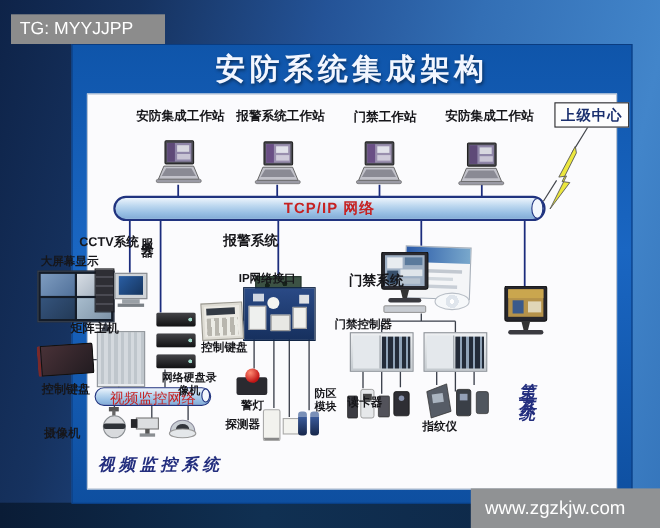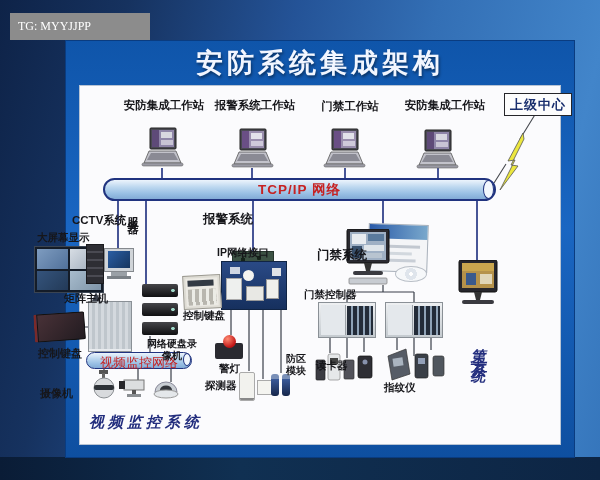--- a/index.html
+++ b/index.html
@@ -26,21 +26,21 @@
     background:linear-gradient(180deg,#ecf4fc 0%,#bcd7ef 38%,#98bfe4 72%,#82abd6 100%);text-align:center;}
   .pipe-cap{position:absolute;right:0;top:0;width:11px;height:19px;border-radius:50%;
     background:#f2f7fd;border:1.5px solid #20337f;box-sizing:border-box;}
   .pipe-cap-sm{position:absolute;right:0;top:0;width:8px;height:13px;border-radius:50%;
     background:#f2f7fd;border:1.2px solid #20337f;box-sizing:border-box;}
   .pipe-label{font-weight:bold;font-size:13.5px;color:#c62222;line-height:19px;letter-spacing:1px;}
   .pipe-label-sm{font-weight:normal;font-size:13px;color:#c62222;line-height:13px;}
   .topbox{position:absolute;z-index:6;box-sizing:border-box;background:#fdfdfd;border:1.5px solid #26262a;
     color:#1a2f6e;font-weight:bold;font-size:13px;text-align:center;letter-spacing:1px;}
   .wm-top{position:absolute;left:10px;top:13px;width:140px;height:27px;z-index:10;background:#8c8c8c;
-    color:#fff;font-size:12px;line-height:27px;padding-left:8px;box-sizing:border-box;font-family:Liberation Serif, serif;}
+    color:#fff;font-size:16px;line-height:27px;padding-left:8px;box-sizing:border-box;}
   .wm-bottom{position:absolute;left:428px;top:444px;width:172px;height:36px;z-index:10;background:#909294;
     color:#fff;font-size:17px;line-height:36px;padding-left:13px;box-sizing:border-box;}
   .bottom-band{position:absolute;left:0;top:457px;width:600px;height:23px;z-index:0;
     background:linear-gradient(90deg,#0a1c36,#103052 40%,#0d2544);}
   .videowall{display:grid;grid-template-columns:1fr 1fr;grid-template-rows:1fr 1fr;gap:2px;
     background:#141c28;border:1px solid #3a4452;padding:2px;box-sizing:border-box;}
   .videowall i{display:block;}
   .panel i,.crt i,.cabinet i{display:block;position:absolute;}
   .cabinet{background:linear-gradient(180deg,#eef0f2,#c4cacf);border:1px solid #8a9096;box-sizing:border-box;}
 </style>
@@ -71,20 +71,21 @@
       <path d="M397,338 V350 M414,338 V356 M431,338 V350"></path>
     </g>
     <polygon points="96,292 91.5,302 100.5,302" fill="#3a3f4a"></polygon>
     <g stroke="#45484e" stroke-width="1.1" fill="none">
       <path d="M536,113 L520,139 M506,164 L494,183"></path>
     </g>
     <path d="M523,133 L508,161 L515,160 L500,190 L518,166 L511,165 L524,139 Z" fill="#ece73f" stroke="#555" stroke-width="0.8"></path>
   </svg>
 
   <div class="wm-top">TG: MYYJJPP</div>
+  <div class="wm-bottom">www.zgzkjw.com</div>
 
   <div class="topbox" style="left:504px;top:93px;width:68px;height:23px;line-height:21px;">上级中心</div>
 
   <div class="lbl" style="left:119px;top:98px;width:90px;text-align:center;">安防集成工作站</div>
   <div class="lbl" style="left:211px;top:98px;width:88px;text-align:center;">报警系统工作站</div>
   <div class="lbl" style="left:315px;top:99px;width:70px;text-align:center;">门禁工作站</div>
   <div class="lbl" style="left:401px;top:98px;width:88px;text-align:center;">安防集成工作站</div>
 
   <svg class="dev" style="left:140px;top:127px;" width="45" height="43">
     <rect x="10" y="1" width="26" height="21" rx="1" fill="#4a4a52" stroke="#222"></rect>

